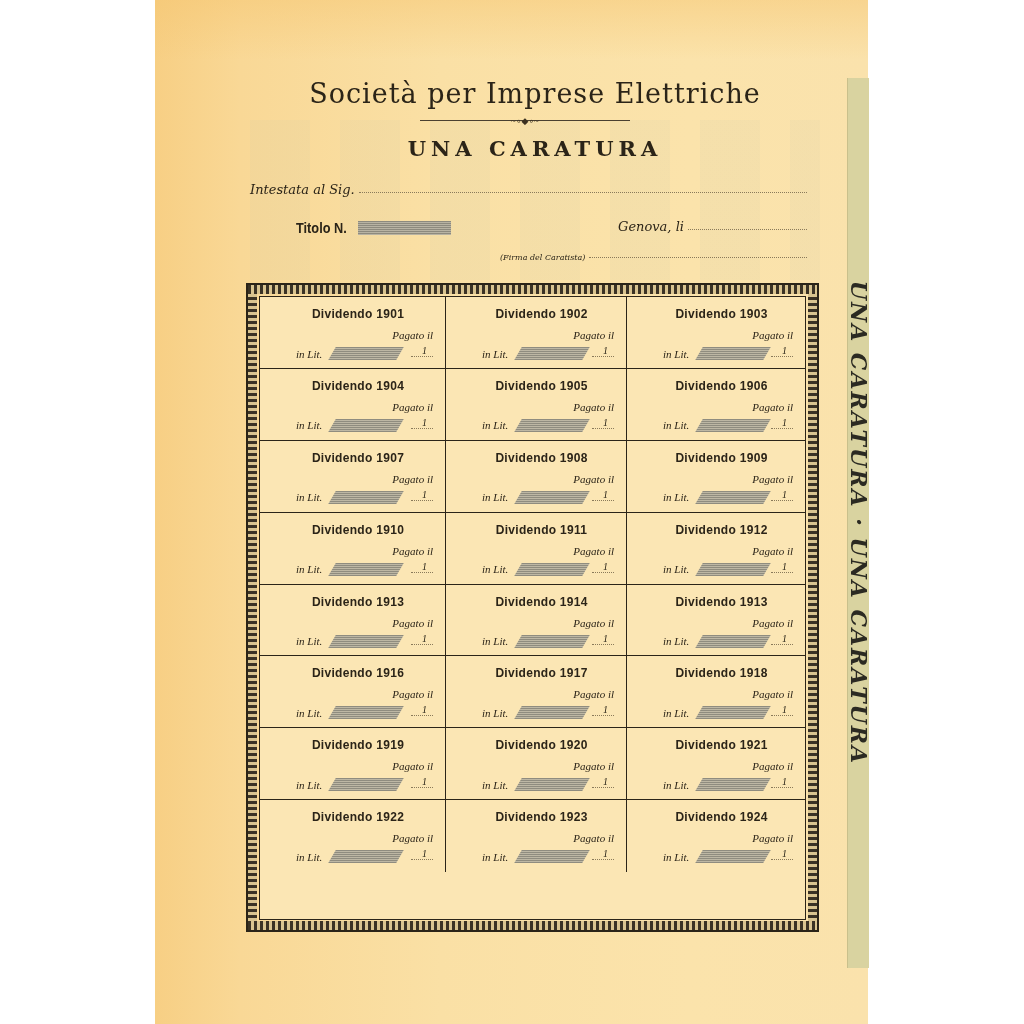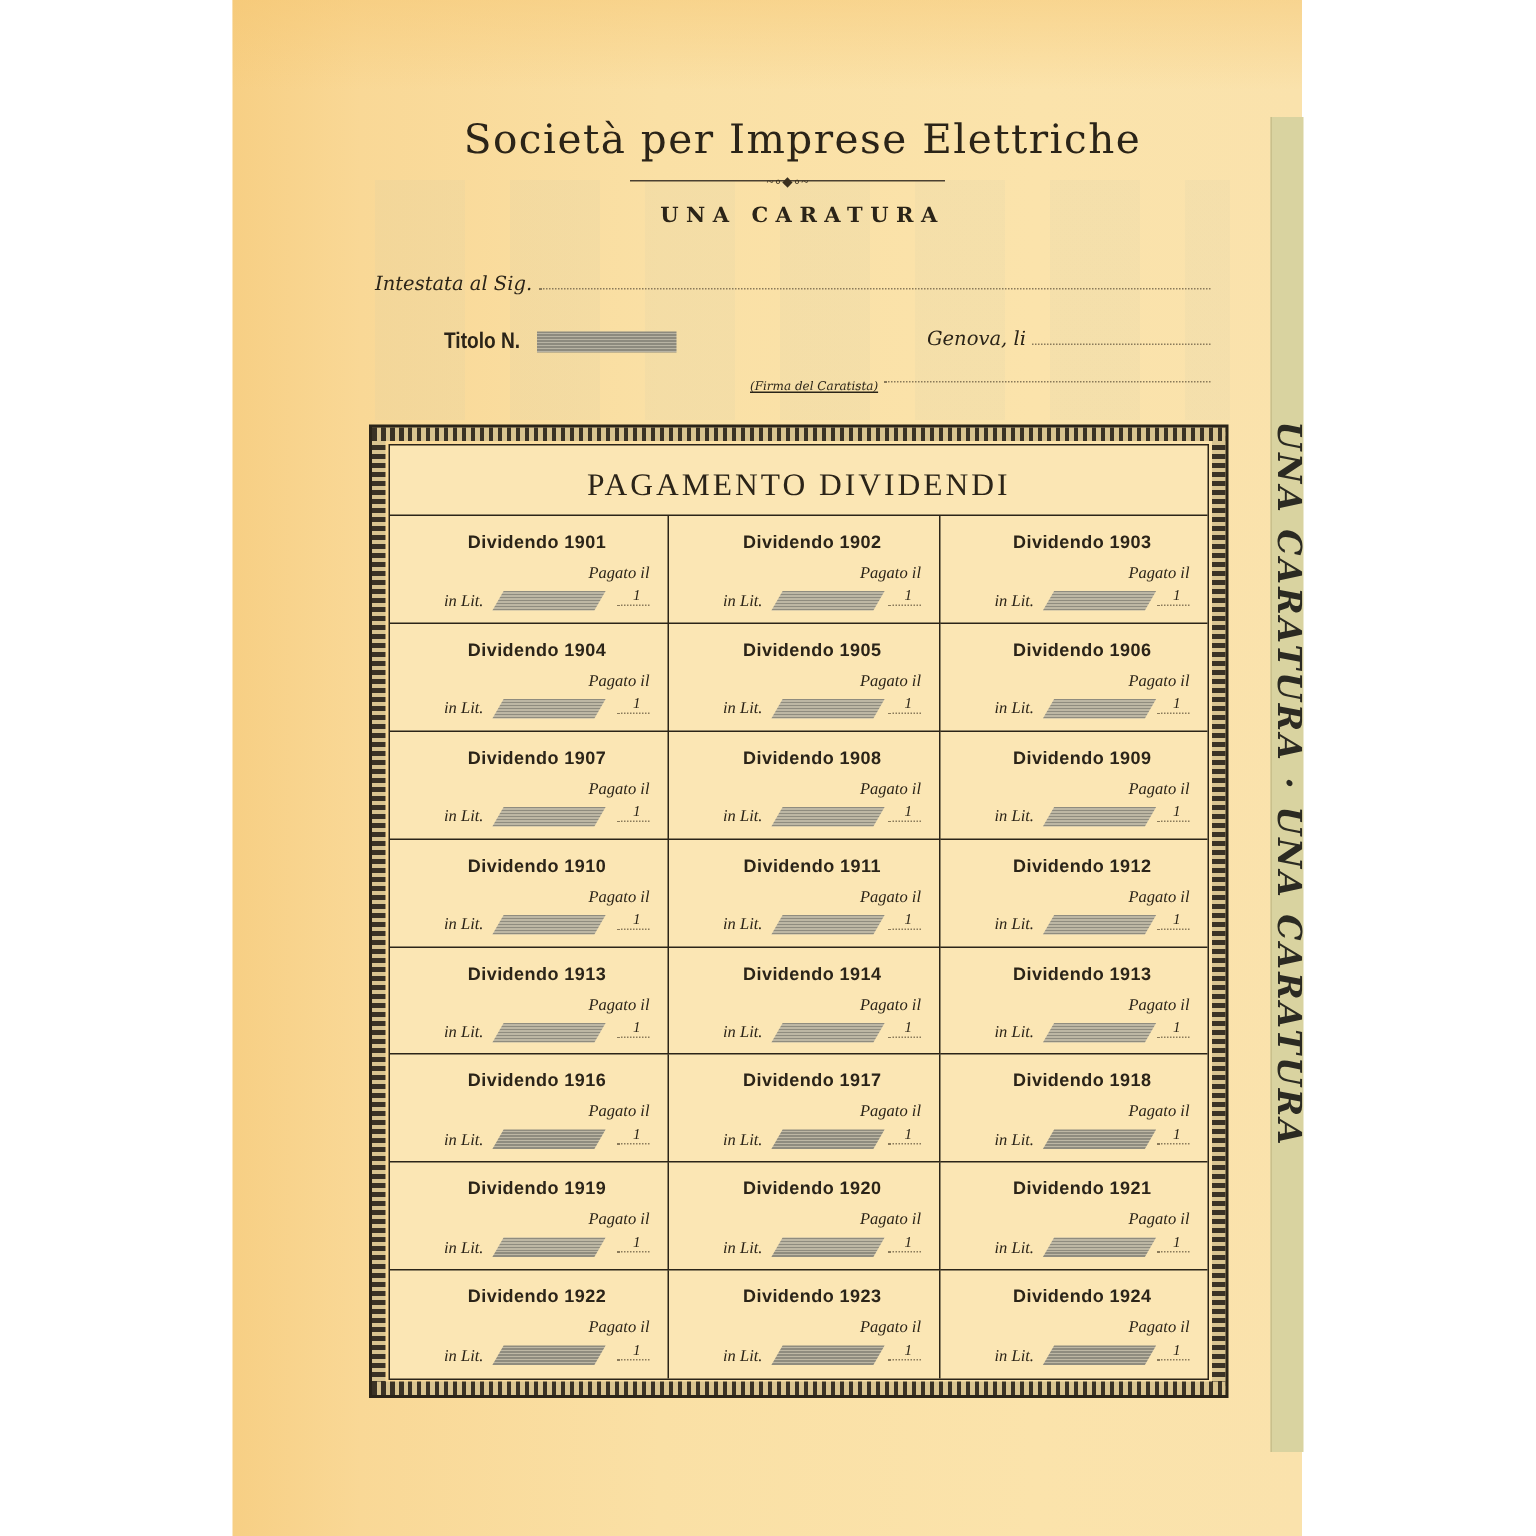--- a/index.html
+++ b/index.html
@@ -14,29 +14,29 @@
   .strip { position:absolute; left:847px; top:78px; width:21px; height:890px;
            background:#d9d3a0; border-left:1px solid #c9c08c; overflow:hidden; }
   .strip-text { position:absolute; left:50%; top:50%; transform:translate(-50%,-50%) rotate(90deg);
            white-space:nowrap; font-family:"DejaVu Serif", serif; font-weight:bold; font-style:italic;
            font-size:22px; letter-spacing:2px; color:#2b2a22; }
   .title { position:absolute; left:250px; top:78px; width:570px; text-align:center;
            font-family:"DejaVu Serif", serif; font-size:27px; letter-spacing:1px; color:#2b2418; }
   .rule { position:absolute; left:420px; top:120px; width:210px; height:1px; background:#4a4030; }
   .flourish { position:absolute; left:505px; top:117px; width:40px; text-align:center; font-size:9px; color:#3a3020; line-height:1; }
   .subtitle { position:absolute; left:250px; top:136px; width:570px; text-align:center;
-           font-family:"DejaVu Serif", serif; font-weight:bold; font-size:14px; letter-spacing:5px; color:#2b2418; }
+           font-family:"DejaVu Serif", serif; font-weight:bold; font-size:21px; letter-spacing:5px; color:#2b2418; }
   .line-row { position:absolute; display:flex; align-items:flex-end; }
   .script { font-family:"DejaVu Serif", serif; font-style:italic; font-size:16px; color:#2b2418; }
   .dots { flex:1; border-bottom:1px dotted #8a7a5a; height:1px; margin-bottom:4px; margin-left:4px; }
   .titolo-label { position:absolute; left:296px; top:219px; font-family:"Liberation Sans", sans-serif;
            font-weight:bold; font-size:15px; transform:scaleX(.85); transform-origin:left; color:#2b2418; }
   .hatch { display:inline-block; background:repeating-linear-gradient(180deg,#8d8a7e 0 1px,#b8b3a3 1px 2px); }
   .titolo-box { position:absolute; left:358px; top:221px; width:93px; height:14px; }
-  .firma { position:absolute; left:500px; top:253px; width:307px; display:flex; align-items:flex-start;text-decoration:underline; }
+  .firma { position:absolute; left:500px; top:253px; width:307px; display:flex; align-items:flex-end; }
   .firma span { font-size:8px; font-family:"DejaVu Serif", serif; font-style:italic; }
   .frame-outer { position:absolute; left:246px; top:283px; width:573px; height:649px; box-sizing:border-box;
            border:2px solid #2b2418; padding:0;
            background:
              repeating-linear-gradient(90deg,#3a3225 0 3px,#d9c490 3px 6px) top/100% 9px no-repeat,
              repeating-linear-gradient(90deg,#3a3225 0 3px,#d9c490 3px 6px) bottom/100% 9px no-repeat,
              repeating-linear-gradient(180deg,#3a3225 0 3px,#d9c490 3px 6px) left/9px 100% no-repeat,
              repeating-linear-gradient(180deg,#3a3225 0 3px,#d9c490 3px 6px) right/9px 100% no-repeat;
            }
   .frame-inner { position:absolute; left:11px; top:11px; right:11px; bottom:10px; border:1.5px solid #2b2418;
@@ -88,21 +88,20 @@
   <span class="dots"></span>
 </div>
 
 <div class="firma">
   <span>(Firma del Caratista)</span>
   <span class="dots" style="flex:1;"></span>
 </div>
 
 <div class="frame-outer">
   <div class="frame-inner">
-    <div class="pag-title">PAGAMENTO DIVIDENDI</div>
     <div class="grid" id="grid">
         <div class="cell">
     <div class="c-title">Dividendo 1901</div>
     <div class="c-paid">
       <span class="lbl">Pagato il</span>
       <span class="dl"></span>
       <span class="mark">1</span>
       <span class="dl2"></span>
     </div>
     <div class="c-lit">

